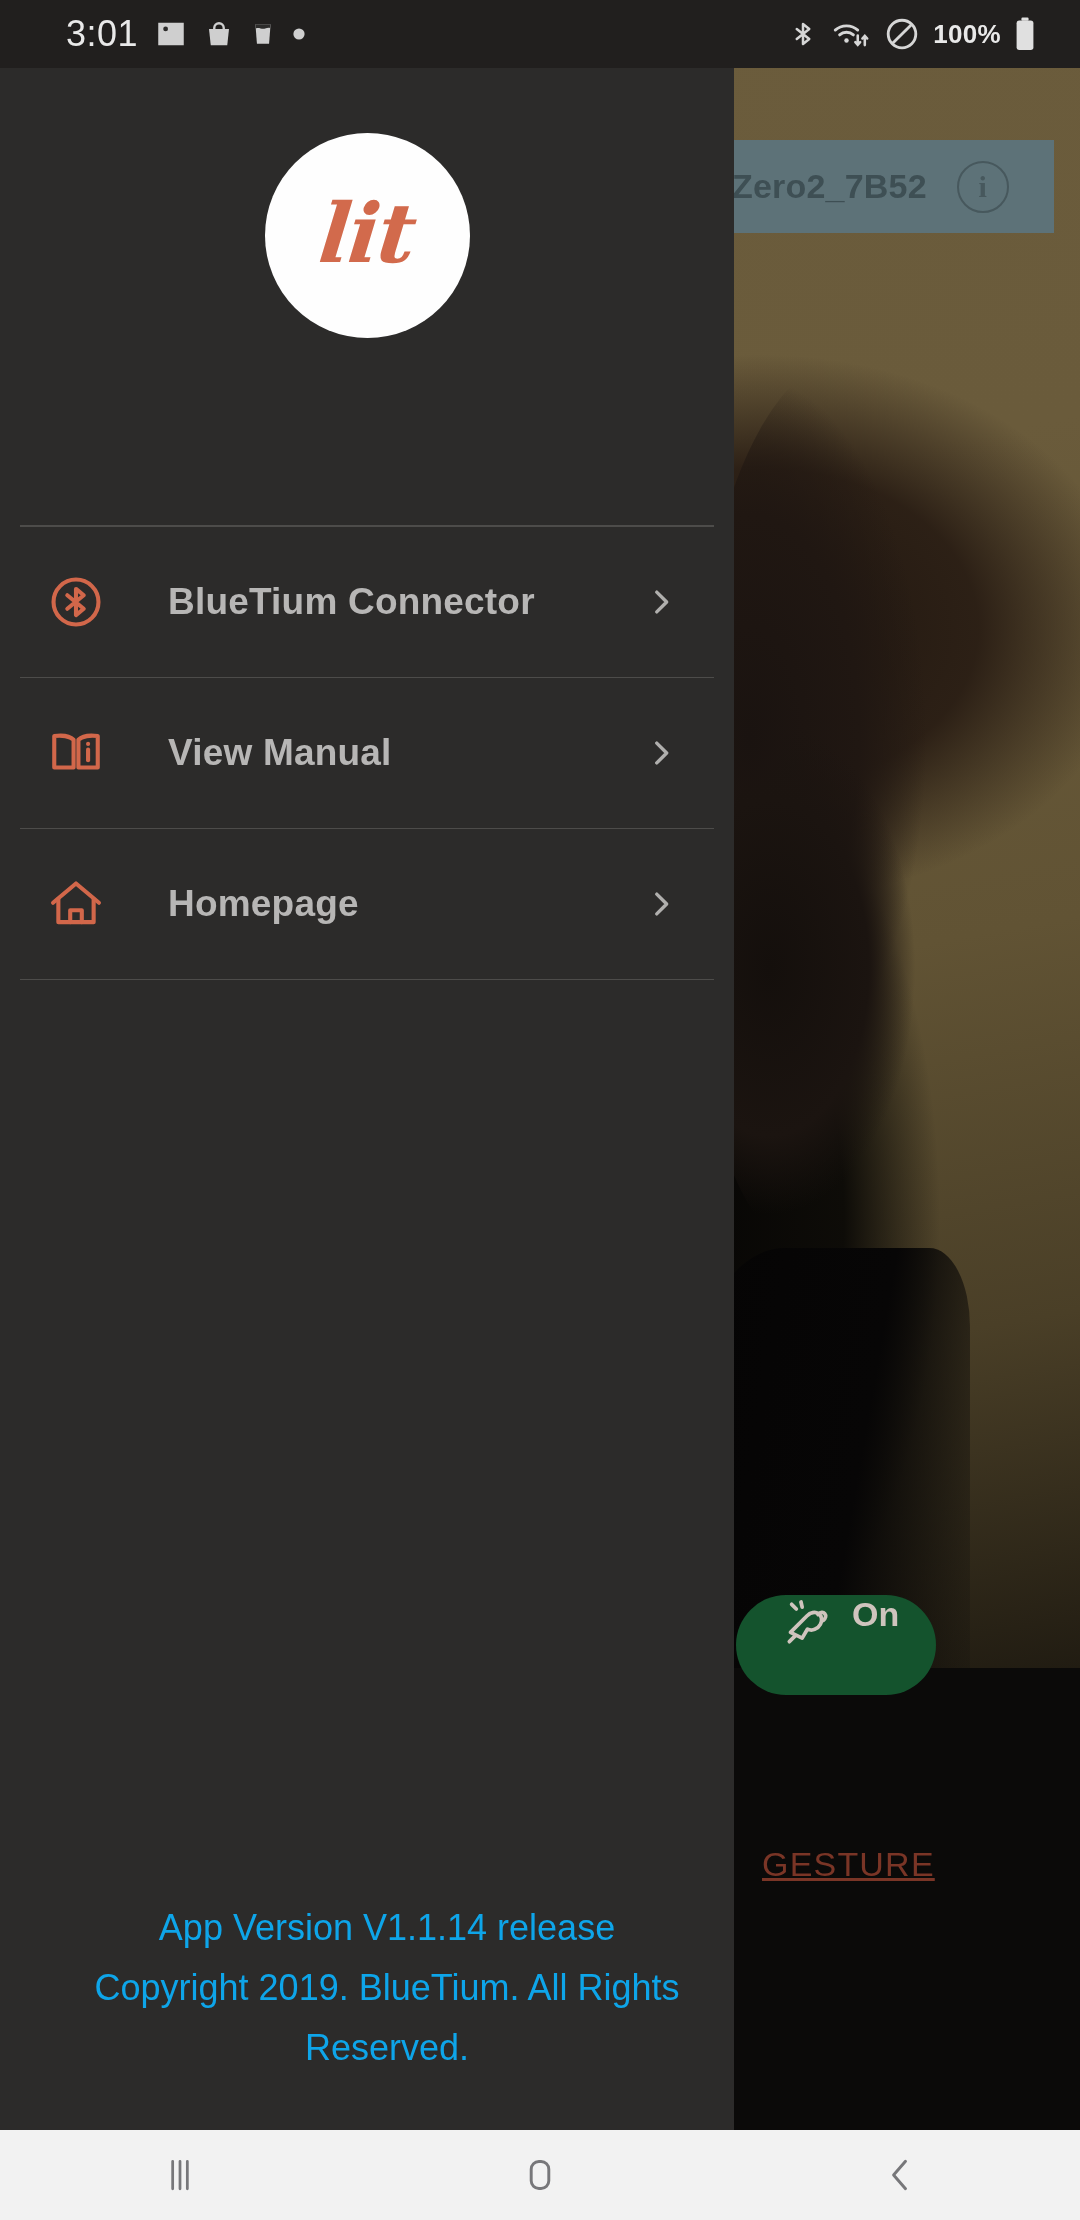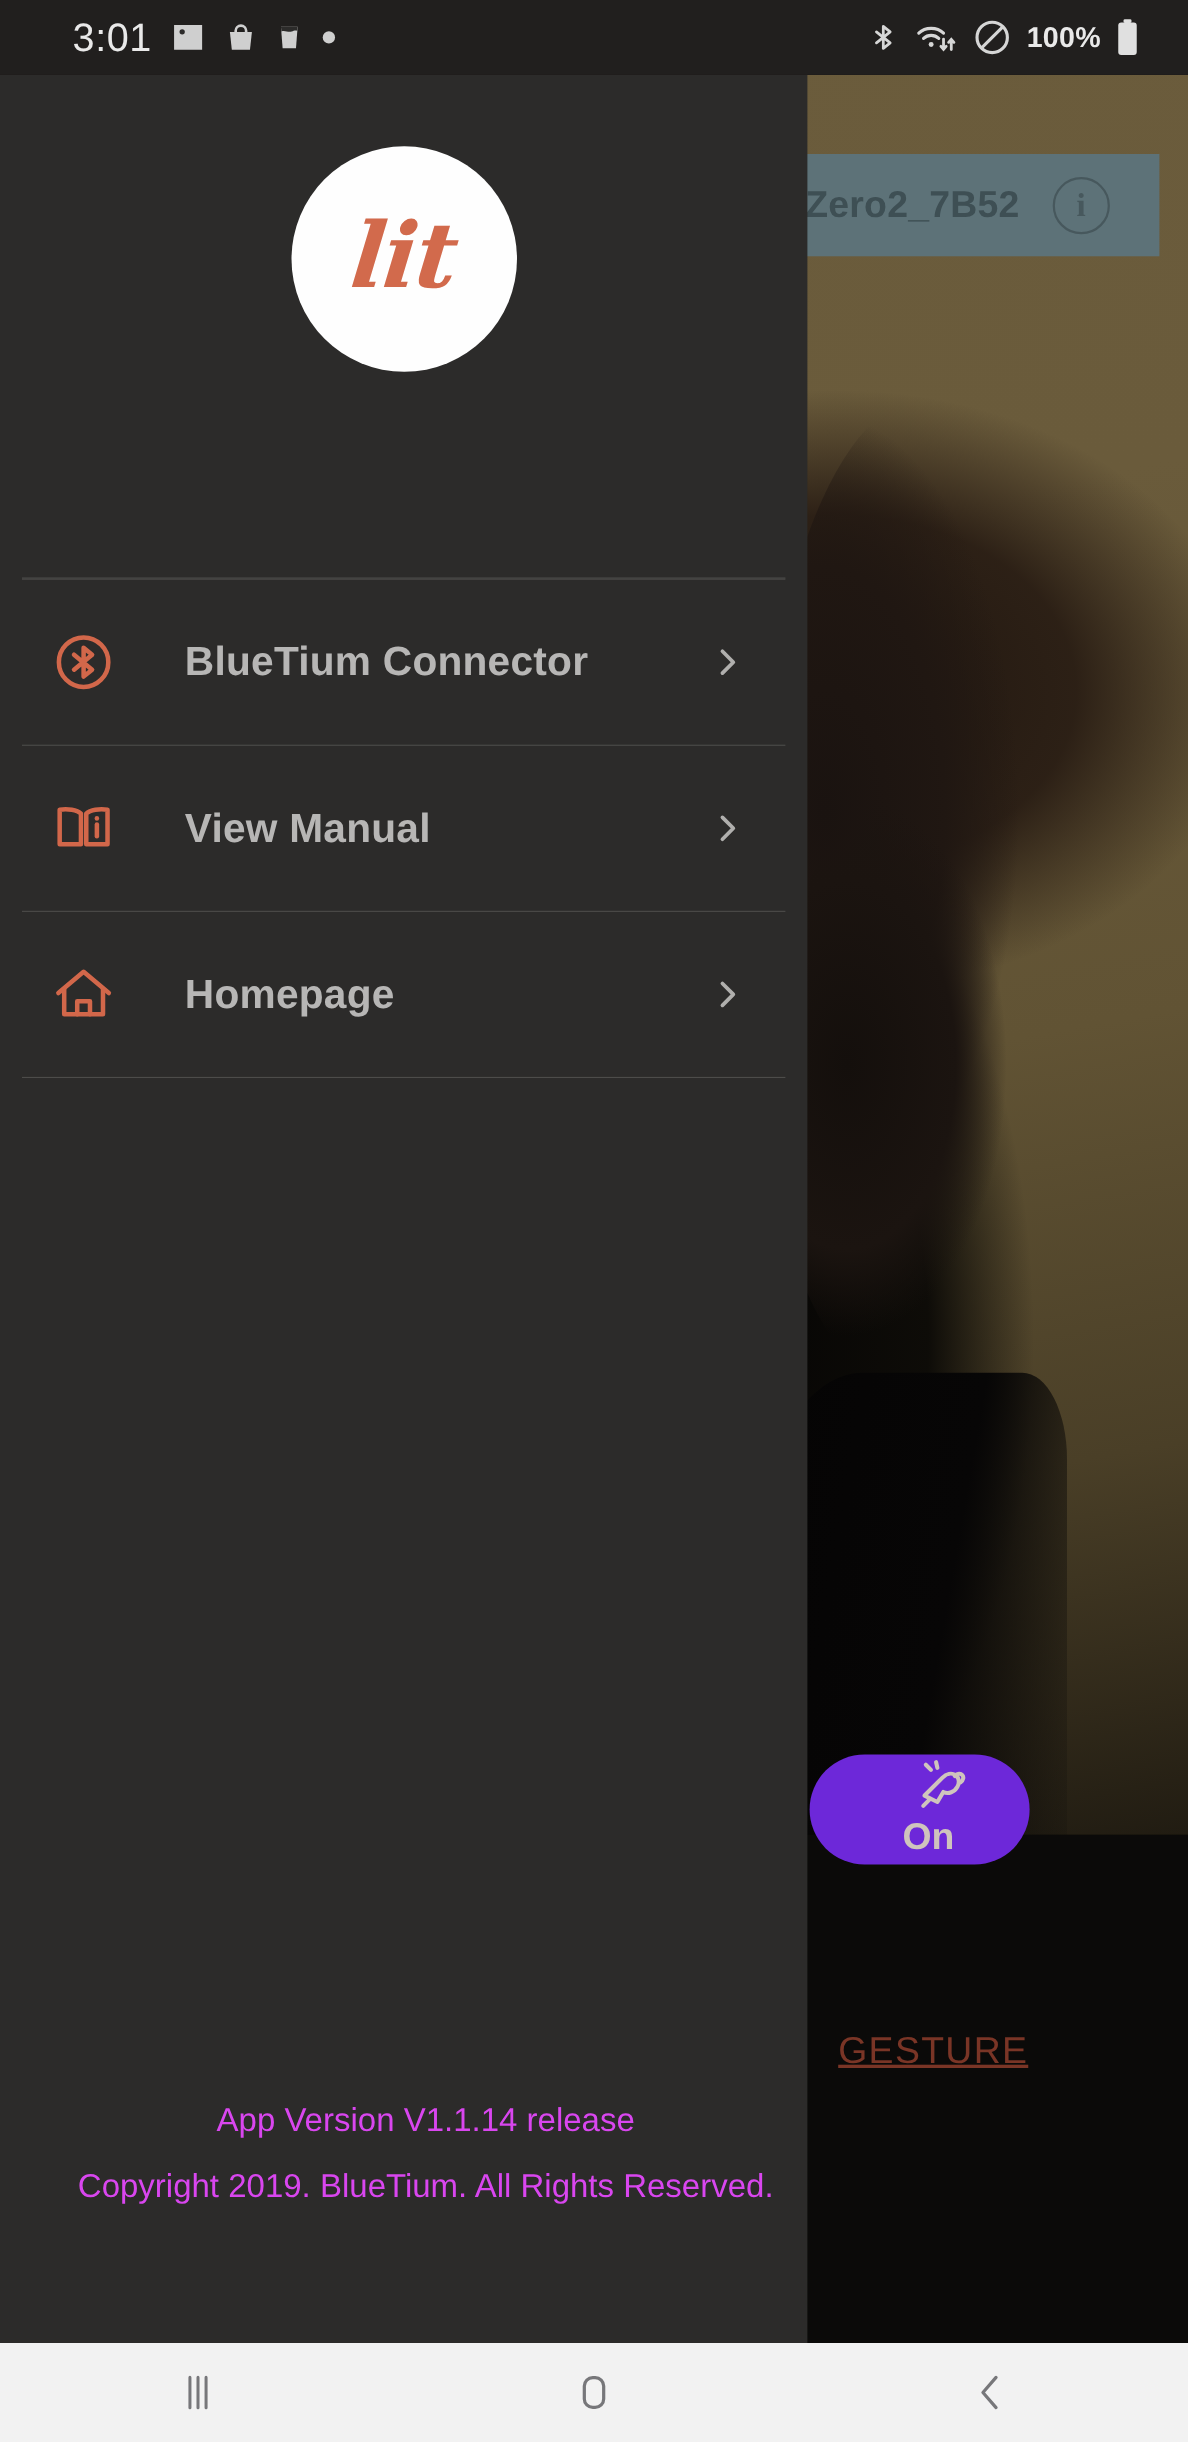--- a/index.html
+++ b/index.html
@@ -60,22 +60,22 @@
   }
   #device-info-icon {
     width:52px; height:52px; border:2.5px solid #47585d; border-radius:50%;
     margin-left:30px; display:flex; align-items:center; justify-content:center;
     color:#47585d; font-size:30px; font-family:"Liberation Serif", serif; font-weight:700;
   }
 
   
   #on-pill {
     position:absolute; left:736px; top:1595px; width:200px; height:100px;
-    background:#6d28d9; border-radius:50px;
-    display:flex; align-items:center;flex-direction:column;
+    background:#14532d; border-radius:50px;
+    display:flex; align-items:flex-start;
   }
   #on-icon { margin-left:44px; width:56px; height:56px; display:block; }
   #on-label { color:#cfc4bd; font-size:34px; font-weight:700; margin-left:16px; }
 
   
   #gesture-label {
     position:absolute; left:762px; top:1845px;
     color:#7a3526; font-size:34px; letter-spacing:1.2px;text-decoration:underline;
   }
 
@@ -117,21 +117,21 @@
   .menu-icon { width:72px; margin-left:20px; display:flex; align-items:center; justify-content:center; }
   .menu-label {
     color:#b7b6b5; font-size:37px; font-weight:700; margin-left:56px;
     letter-spacing:0.2px;
   }
   .menu-chevron { position:absolute; right:56px; display:flex; align-items:center; }
 
   #footer {
     position:absolute; left:0; top:1830px; width:734px; text-align:center;
   }
-  .footer-line { color:#d946ef; font-size:30px; line-height:60px;padding-left:40px; }
+  .footer-line { color:#0ea5e9; font-size:36px; line-height:60px;padding-left:40px; }
 
   
   #nav-bar {
     position:absolute; left:0; bottom:0; width:1080px; height:90px;
     background:#f2f2f2; display:flex; align-items:center;
     z-index:50;
   }
   .nav-btn { flex:1; display:flex; align-items:center; justify-content:center; }
 </style>
 </head>

